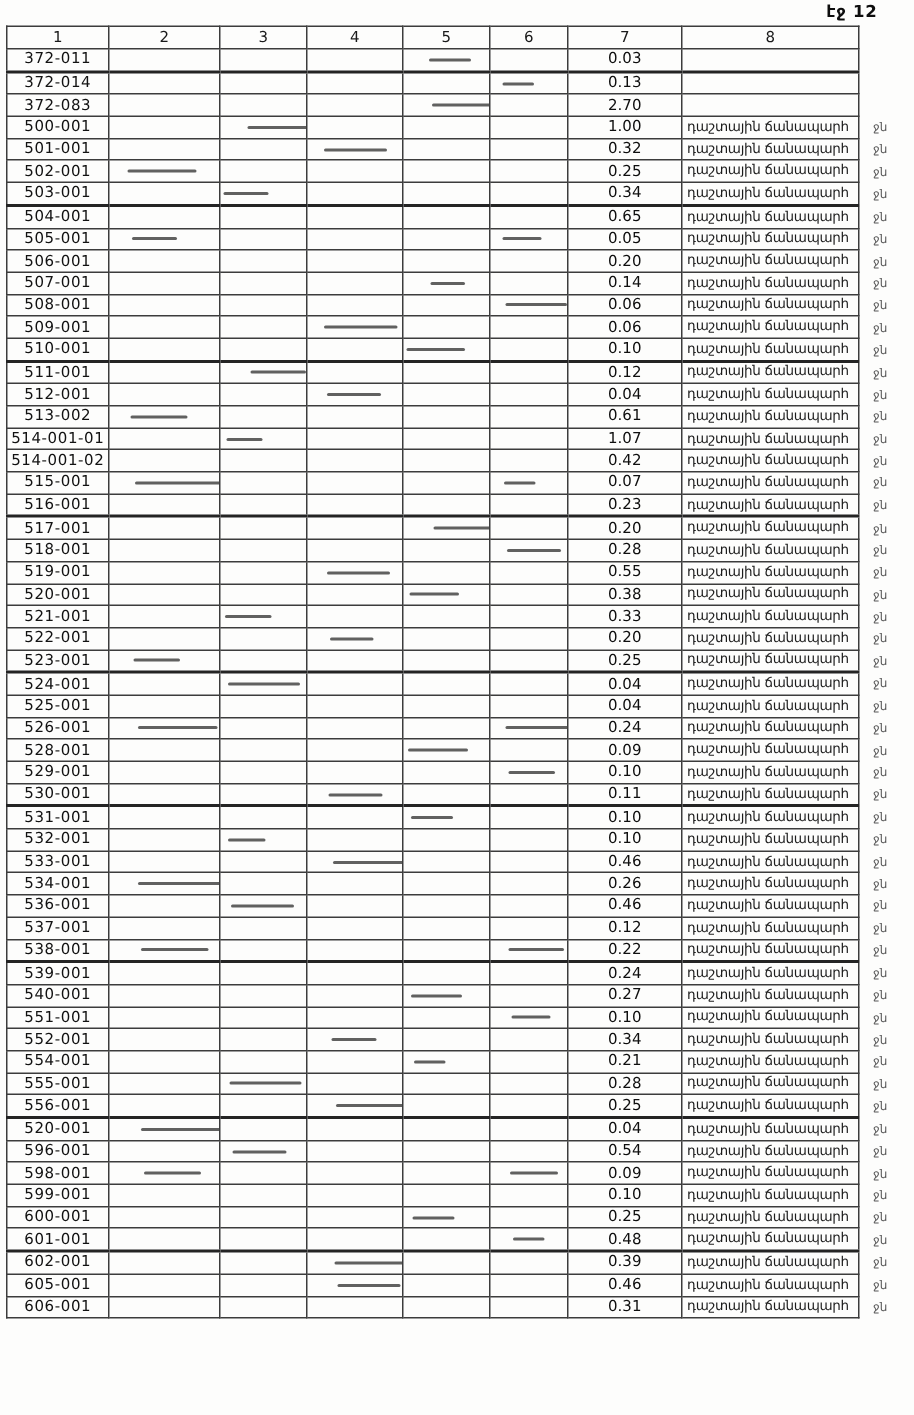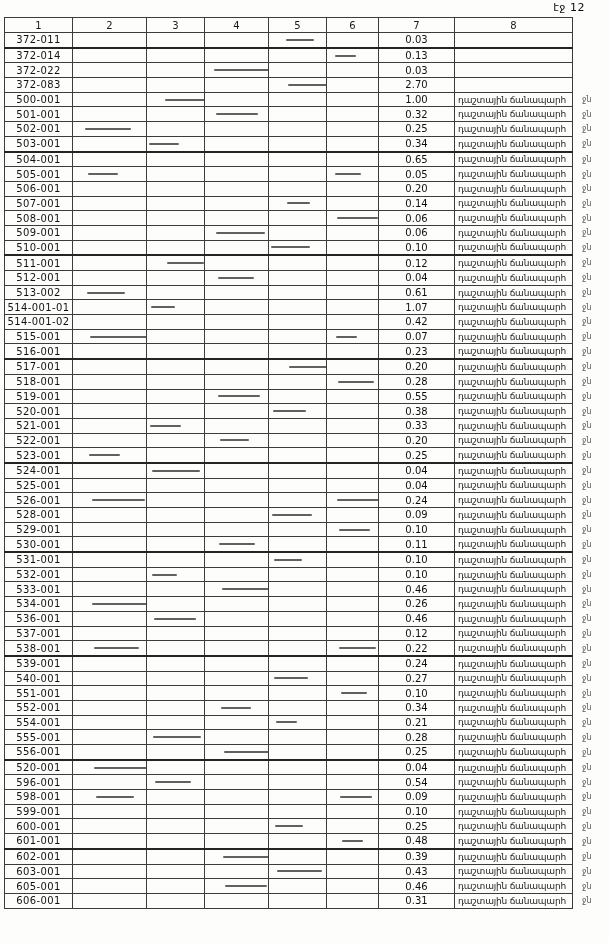--- a/index.html
+++ b/index.html
@@ -5,21 +5,21 @@
   html,body{margin:0;padding:0;}
   body{
     width:609px;height:943px;position:relative;overflow:hidden;
     background:#fdfdfc;
     font-family:"DejaVu Sans",sans-serif;
     color:#161616;
     -webkit-font-smoothing:none;
   }
   .page-label{
     position:absolute;top:1px;right:24px;
-    font-size:11px;font-weight:normal;color:#0e0e0e;letter-spacing:0.5px;padding-left:42px;
+    font-size:11px;font-weight:bold;color:#0e0e0e;letter-spacing:0.5px;padding-left:42px;
   }
   table.doc{
     position:absolute;left:4px;top:17px;
     border-collapse:collapse;table-layout:fixed;width:604px;
   }
   th,td{
     border:1px solid #3c3c3c;
     padding:0 2px;overflow:hidden;white-space:nowrap;
     vertical-align:middle;
   }
@@ -94,33 +94,20 @@
         <td class="empty-cell"></td>
         <td class="empty-cell"></td>
         <td class="empty-cell">
           <div class="smudge" style="width: 44%; margin-left: 13%;"></div>
         </td>
         <td class="value-cell">0.13</td>
         <td class="landuse-cell"></td>
         <td class="margin-cell"></td>
       </tr>
       <tr>
-        <td class="code-cell">372-022</td>
-        <td class="empty-cell"></td>
-        <td class="empty-cell"></td>
-        <td class="empty-cell">
-          <div class="smudge" style="width: 94%; margin-left: 12%;"></div>
-        </td>
-        <td class="empty-cell"></td>
-        <td class="empty-cell"></td>
-        <td class="value-cell">0.03</td>
-        <td class="landuse-cell"></td>
-        <td class="margin-cell"></td>
-      </tr>
-      <tr>
         <td class="code-cell">372-083</td>
         <td class="empty-cell"></td>
         <td class="empty-cell"></td>
         <td class="empty-cell"></td>
         <td class="empty-cell">
           <div class="smudge" style="width: 85%; margin-left: 32%;"></div>
         </td>
         <td class="empty-cell"></td>
         <td class="value-cell">2.70</td>
         <td class="landuse-cell"></td>
@@ -786,33 +773,20 @@
       <tr>
         <td class="code-cell">602-001</td>
         <td class="empty-cell"></td>
         <td class="empty-cell"></td>
         <td class="empty-cell">
           <div class="smudge" style="width: 94%; margin-left: 27%;"></div>
         </td>
         <td class="empty-cell"></td>
         <td class="empty-cell"></td>
         <td class="value-cell">0.39</td>
-        <td class="landuse-cell">դաշտային ճանապարհ</td>
-        <td class="margin-cell">ջն</td>
-      </tr>
-      <tr>
-        <td class="code-cell">603-001</td>
-        <td class="empty-cell"></td>
-        <td class="empty-cell"></td>
-        <td class="empty-cell"></td>
-        <td class="empty-cell">
-          <div class="smudge" style="width: 85%; margin-left: 12%;"></div>
-        </td>
-        <td class="empty-cell"></td>
-        <td class="value-cell">0.43</td>
         <td class="landuse-cell">դաշտային ճանապարհ</td>
         <td class="margin-cell">ջն</td>
       </tr>
       <tr>
         <td class="code-cell">605-001</td>
         <td class="empty-cell"></td>
         <td class="empty-cell"></td>
         <td class="empty-cell">
           <div class="smudge" style="width: 71%; margin-left: 31%;"></div>
         </td>

